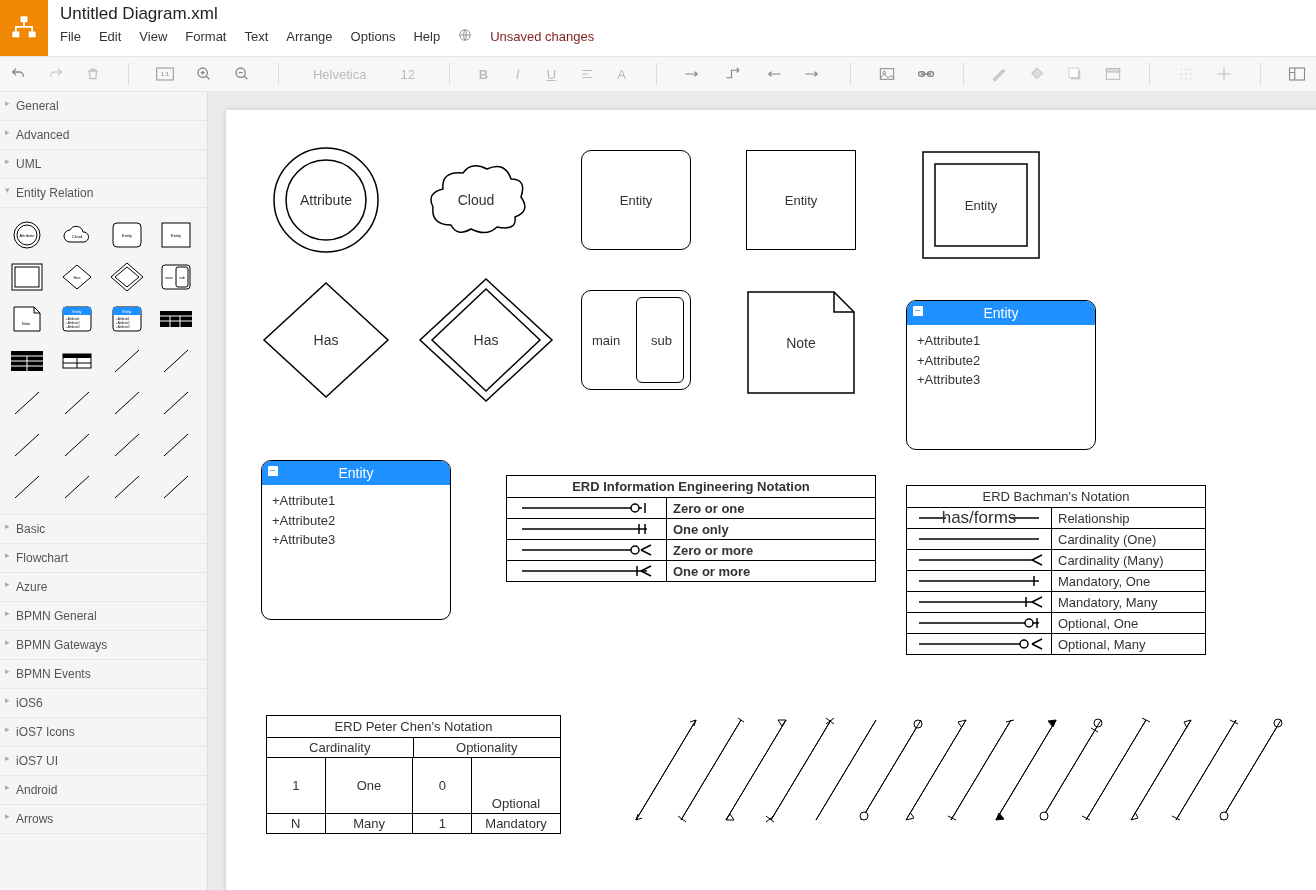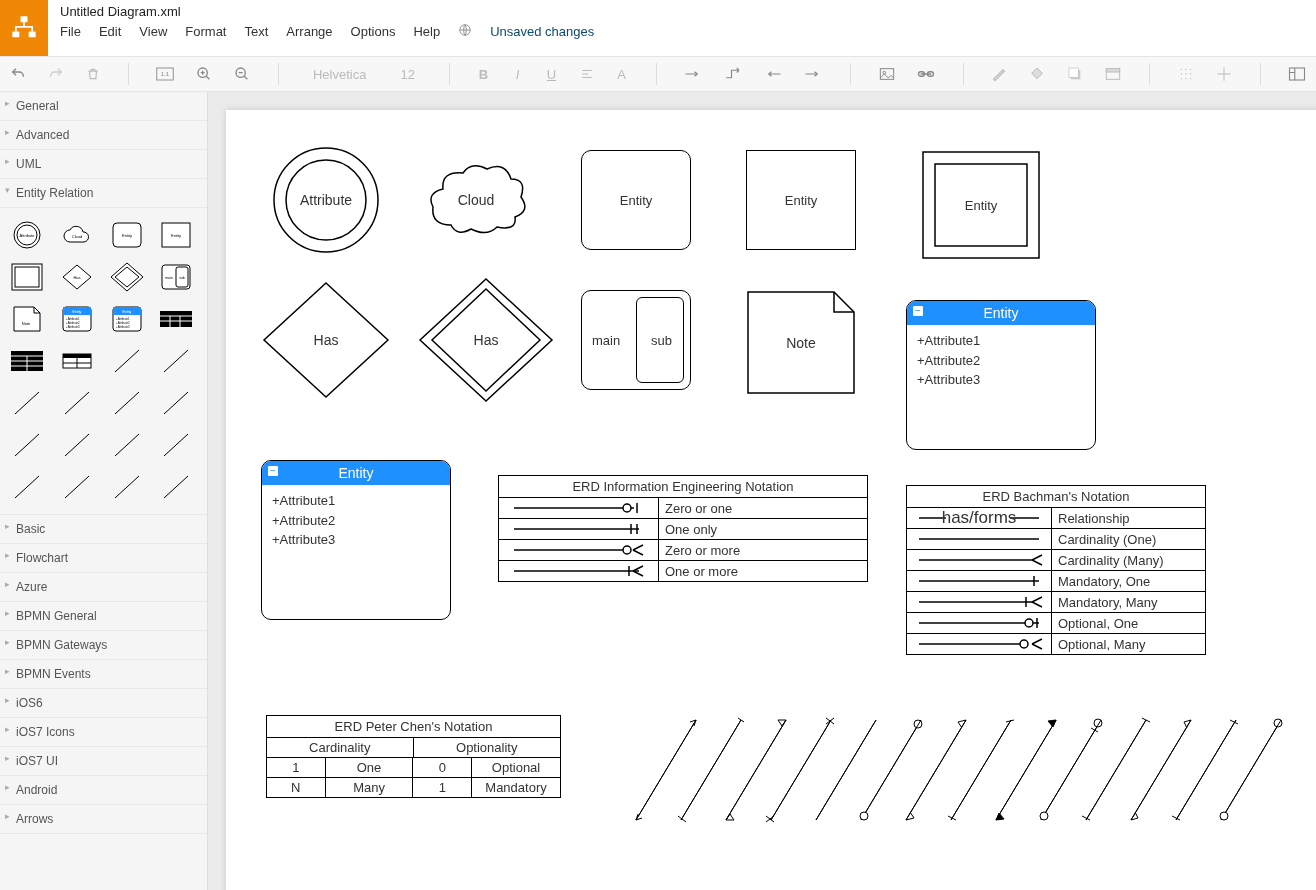--- a/index.html
+++ b/index.html
@@ -2,25 +2,25 @@
 <html><head>
 <meta charset="utf-8">
 <style>
   * { box-sizing: border-box; margin: 0; padding: 0; }
   body { font-family: -apple-system, Helvetica, Arial, sans-serif; font-size: 13px; color: #333; background: #f0f0f0; overflow: hidden; width: 1316px; height: 890px; }
   .app { display: flex; flex-direction: column; width: 100%; height: 100%; }
   .titlebar { display: flex; align-items: flex-start; background: #fff; height: 56px; }
   .logo { width: 48px; height: 56px; background: #f08705; display: flex; align-items: center; justify-content: center; }
   .logo svg { width: 28px; height: 28px; }
   .title-area { padding: 4px 10px 0 12px; }
-  .title { font-size: 13px; color: #222; margin-bottom: 4px; }
+  .title { font-size: 17px; color: #222; margin-bottom: 4px; }
   .menubar { display: flex; gap: 18px; align-items: center; font-size: 13px; color: #333; }
   .menubar span { cursor: pointer; }
   .menubar .globe { color: #777; }
-  .unsaved { color: #0c4a6e; }
+  .unsaved { color: #7f1d1d; }
   .toolbar { display: flex; align-items: center; background: #f7f7f7; border-top: 1px solid #e5e5e5; border-bottom: 1px solid #e5e5e5; height: 36px; padding: 0 10px; gap: 22px; }
   .toolbar .sep { width: 1px; height: 22px; background: #ddd; margin: 0 6px; }
   .tb-btn { width: 26px; height: 26px; display: flex; align-items: center; justify-content: center; color: #777; cursor: pointer; border-radius: 2px; }
   .tb-text { color: #bbb; padding: 0 6px; font-size: 13px; }
   .main { display: flex; flex: 1; overflow: hidden; }
   .sidebar { width: 208px; background: #f5f5f5; border-right: 1px solid #ddd; display: flex; flex-direction: column; overflow-y: auto; }
   .cat { font-size: 12px; color: #555; padding: 7px 10px 7px 16px; border-bottom: 1px solid #e8e8e8; cursor: pointer; position: relative; }
   .cat::before { content: "▸"; position: absolute; left: 5px; top: 6px; font-size: 9px; color: #aaa; }
   .cat.open::before { content: "▾"; }
   .palette { padding: 8px 6px; display: grid; grid-template-columns: repeat(4, 1fr); gap: 4px; border-bottom: 1px solid #e8e8e8; }
@@ -494,21 +494,21 @@
 
         <div class="shape ent-blue" style="left:35px;top:350px;width:190px;height:160px;">
           <div class="ent-blue-hdr"><span class="minus-icon">−</span><span>Entity</span></div>
           <div class="ent-blue-body">
             <div>+Attribute1</div>
             <div>+Attribute2</div>
             <div>+Attribute3</div>
           </div>
         </div>
 
-        <div class="shape tbl" style="left:272px;top:365px;width:370px;">
+        <div class="shape tbl" style="left:280px;top:365px;width:370px;font-weight:bold;">
           <div class="tbl-title">ERD Information Engineering Notation</div>
           <div class="tbl-row">
               <div class="tbl-cell" style="width:160px;justify-content:center;">
                 <svg width="140" height="16">
                   <line x1="5" y1="8" x2="125" y2="8" stroke="#000" stroke-width="1.5"></line>
                   <circle cx="118" cy="8" r="4" fill="#fff" stroke="#000" stroke-width="1.5"></circle>
                   <line x1="128" y1="3" x2="128" y2="13" stroke="#000" stroke-width="1.5"></line>
                 </svg>
               </div>
               <div class="tbl-cell" style="flex:1;">Zero or one</div>
@@ -623,21 +623,21 @@
         <div class="shape tbl" style="left:40px;top:605px;width:295px;">
           <div class="tbl-title">ERD Peter Chen's Notation</div>
           <div class="tbl-row">
             <div class="tbl-cell" style="width:50%;justify-content:center;">Cardinality</div>
             <div class="tbl-cell" style="width:50%;justify-content:center;text-align:right;">Optionality</div>
           </div>
           <div class="tbl-row">
             <div class="tbl-cell" style="width:20%;justify-content:center;">1</div>
             <div class="tbl-cell" style="width:30%;justify-content:center;">One</div>
             <div class="tbl-cell" style="width:20%;justify-content:center;">0</div>
-            <div class="tbl-cell" style="width:30%;justify-content:center;">Optional</div>
+            <div class="tbl-cell" style="width:30%;justify-content:center;margin-top:36px;">Optional</div>
           </div>
           <div class="tbl-row">
             <div class="tbl-cell" style="width:20%;justify-content:center;">N</div>
             <div class="tbl-cell" style="width:30%;justify-content:center;">Many</div>
             <div class="tbl-cell" style="width:20%;justify-content:center;">1</div>
             <div class="tbl-cell" style="width:30%;justify-content:center;">Mandatory</div>
           </div>
         </div>
 
         <div class="shape" style="left:400px;top:600px;">

